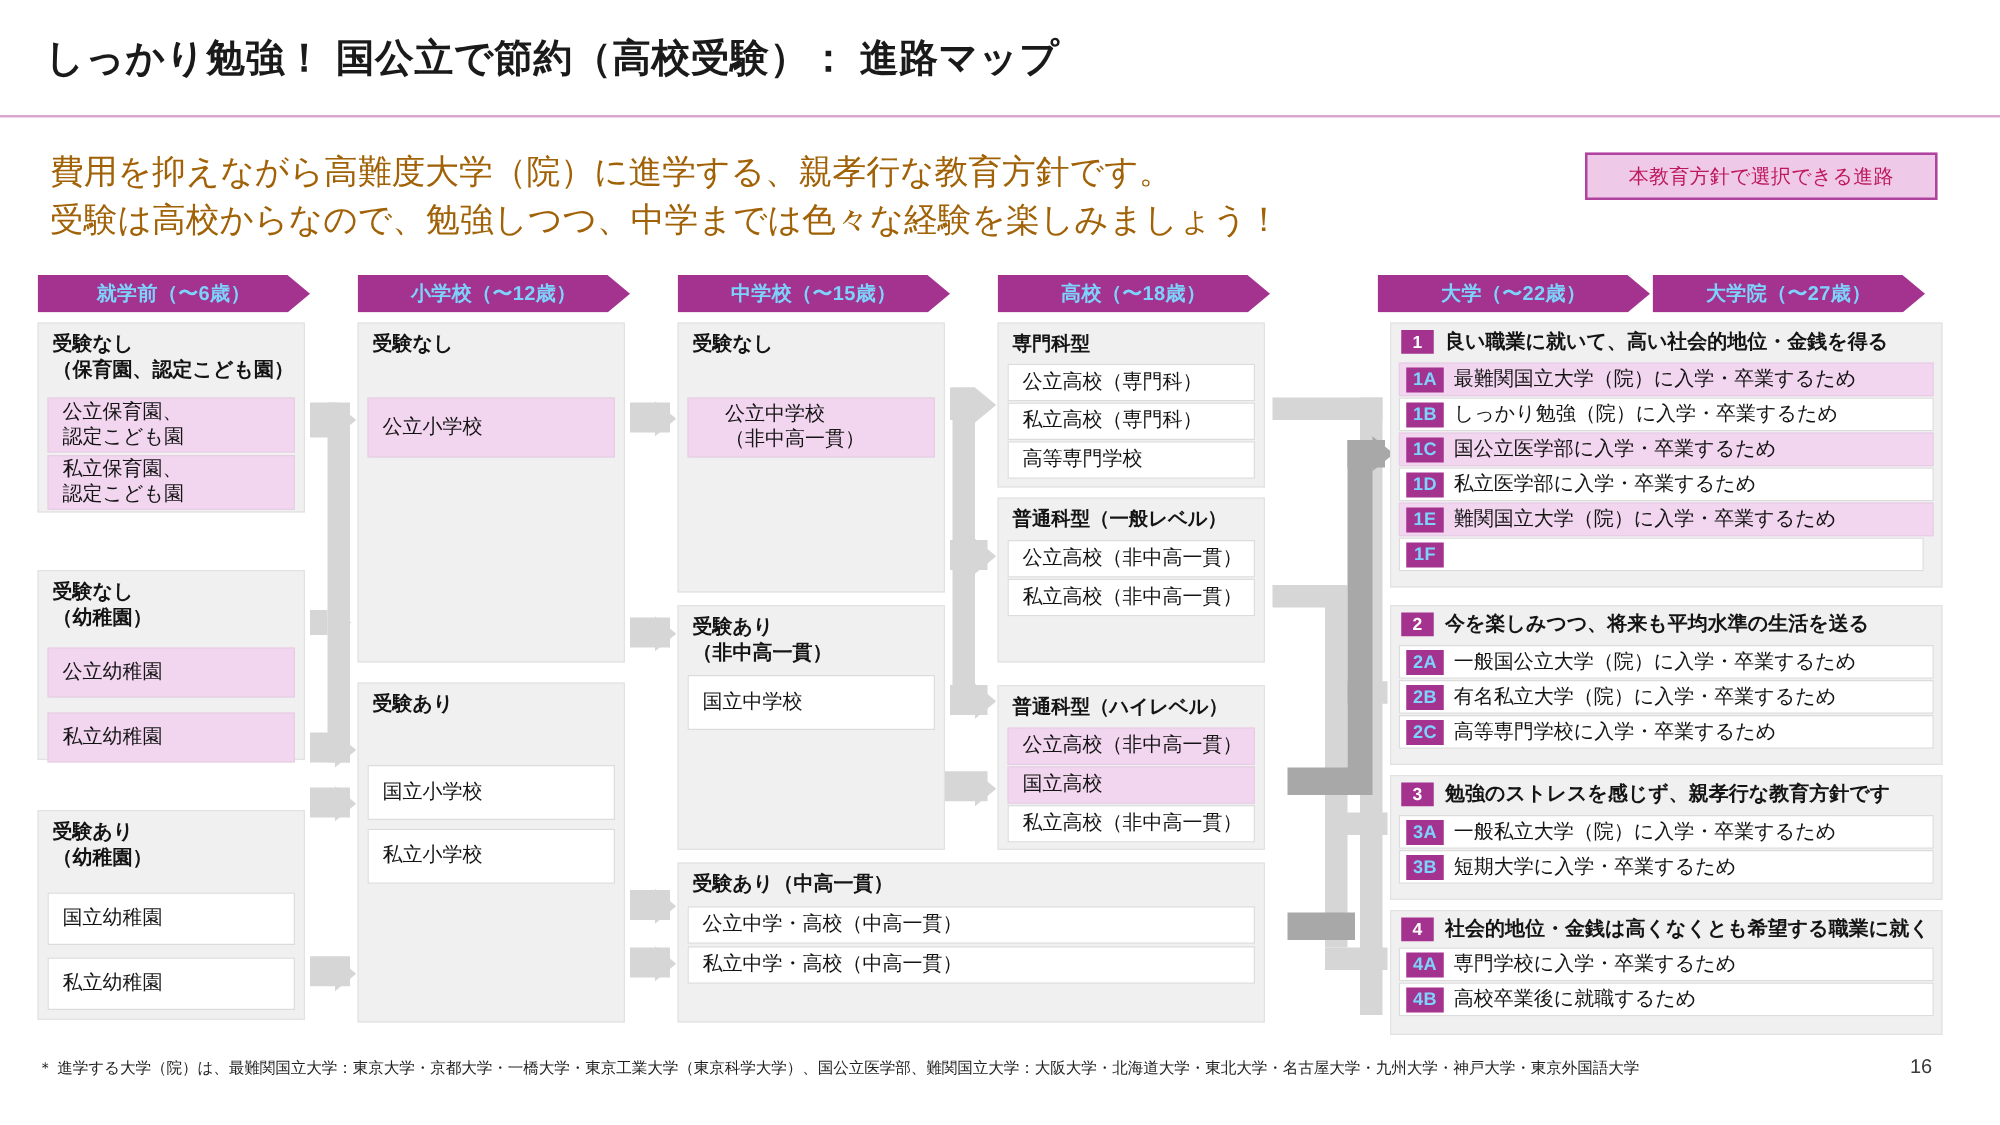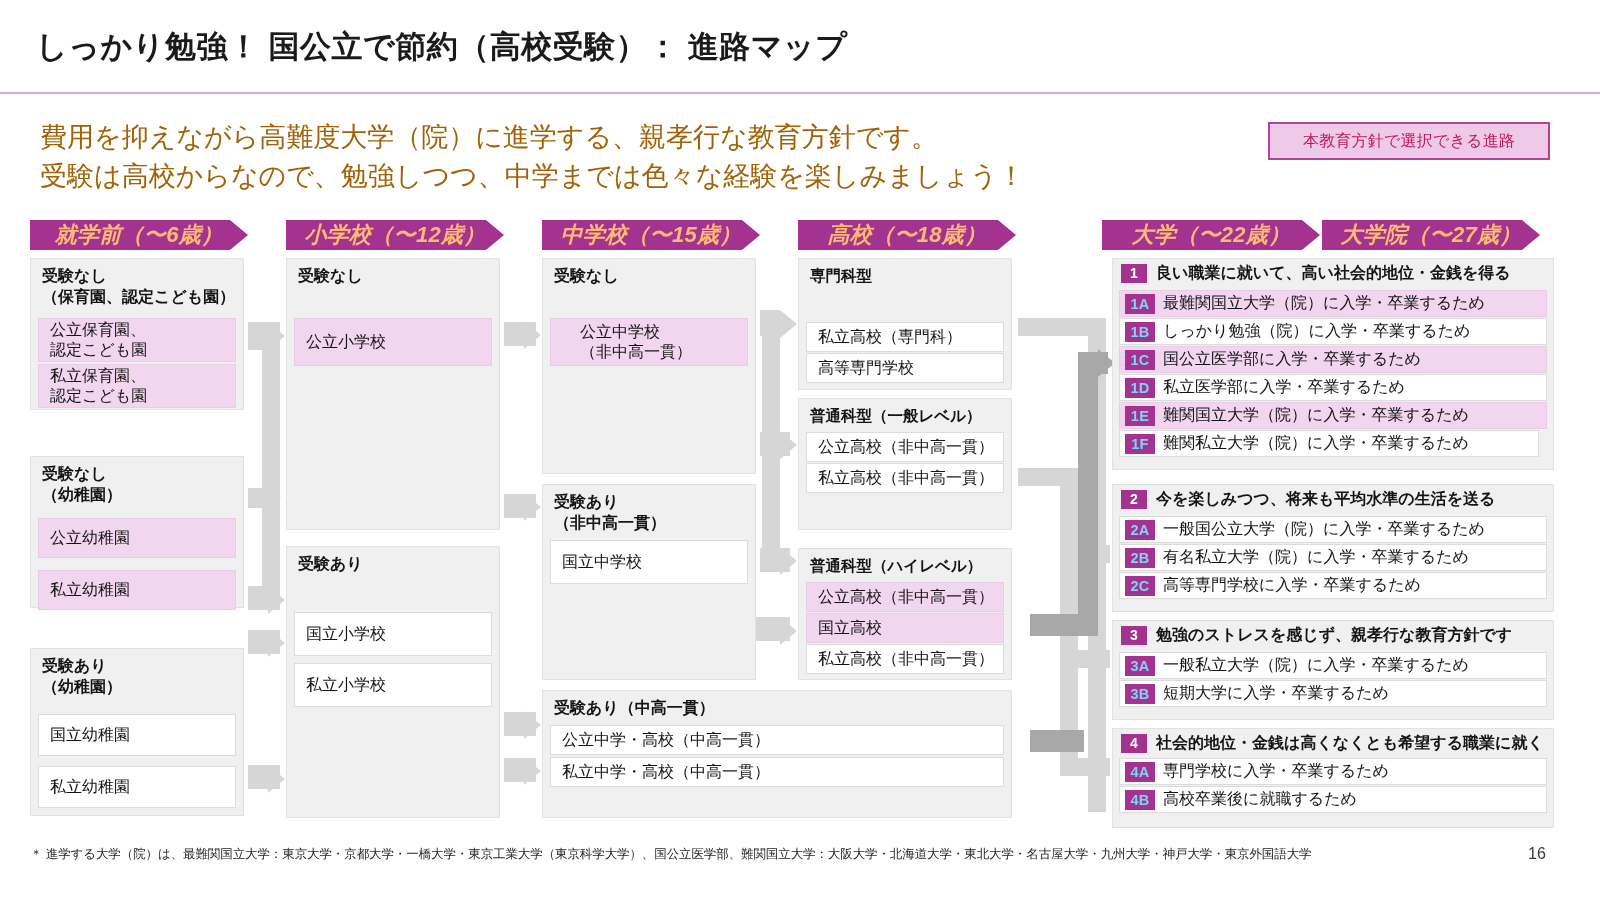--- a/index.html
+++ b/index.html
@@ -36,25 +36,24 @@
     position: absolute; left: 1268px; top: 122px;
     width: 282px; height: 38px;
     background: #efc9e8; border: 2px solid #b0439f;
     display: flex; align-items: center; justify-content: center;
     font-size: 16px; color: #be185d; letter-spacing: .2px;
   }
 
   
   .chev {
     position: absolute; height: 30px;
-    background: #a4328f; color: #fdba74;
+    background: #a4328f; color: #7dd3fc;
     display: flex; align-items: center; justify-content: center;
-    font-size: 22px; font-weight: bold; letter-spacing: .3px;
+    font-size: 16px; font-weight: bold; letter-spacing: .3px;
     clip-path: polygon(0 0, calc(100% - 18px) 0, 100% 50%, calc(100% - 18px) 100%, 0 100%);
-    font-style: italic;
   }
 
   
   .panel {
     position: absolute;
     background: #f0f0f0; border: 1px solid #e2e2e2;
   }
   .panel-head {
     font-size: 16px; font-weight: bold; color: #141414;
     padding: 7px 0 0 11px; line-height: 1.3; white-space: pre-line;
@@ -246,20 +245,21 @@
 
   <div class="panel" style="left:542px; top:690px; width:470px; height:128px;">
     <div class="panel-head">受験あり（中高一貫）</div>
   </div>
   <div class="opt" style="left:550px; top:725px; width:454px; height:30px;">公立中学・高校（中高一貫）</div>
   <div class="opt" style="left:550px; top:757px; width:454px; height:30px;">私立中学・高校（中高一貫）</div>
 
   <div class="panel" style="left:798px; top:258px; width:214px; height:132px;">
     <div class="panel-head small">専門科型</div>
   </div>
+  <div class="opt" style="left:806px; top:291px; width:198px; height:30px;">公立高校（専門科）</div>
   <div class="opt" style="left:806px; top:322px; width:198px; height:30px;">私立高校（専門科）</div>
   <div class="opt" style="left:806px; top:353px; width:198px; height:30px;">高等専門学校</div>
 
   <div class="panel" style="left:798px; top:398px; width:214px; height:132px;">
     <div class="panel-head small">普通科型（一般レベル）</div>
   </div>
   <div class="opt" style="left:806px; top:432px; width:198px; height:30px;">公立高校（非中高一貫）</div>
   <div class="opt" style="left:806px; top:463px; width:198px; height:30px;">私立高校（非中高一貫）</div>
 
   <div class="panel" style="left:798px; top:548px; width:214px; height:132px;">
@@ -290,21 +290,20 @@
   <div class="out-row" style="left:1119px; top:374px; width:428px; height:27px;">
     <span class="badge-code">1D</span>
     <span>私立医学部に入学・卒業するため</span>
   </div>
   <div class="out-row hi" style="left:1119px; top:402px; width:428px; height:27px;">
     <span class="badge-code">1E</span>
     <span>難関国立大学（院）に入学・卒業するため</span>
   </div>
   <div class="out-row" style="left:1119px; top:430px; width:420px; height:27px;">
     <span class="badge-code">1F</span>
-    <span>難関私立大学（院）に入学・卒業するため</span>
   </div>
 
   <div class="out-panel" style="left:1112px; top:484px; width:442px; height:128px;">
     <div class="out-head">
       <span class="badge-num">2</span>
       <span>今を楽しみつつ、将来も平均水準の生活を送る</span>
     </div>
   </div>
   <div class="out-row" style="left:1119px; top:516px; width:428px; height:27px;">
     <span class="badge-code">2A</span>

